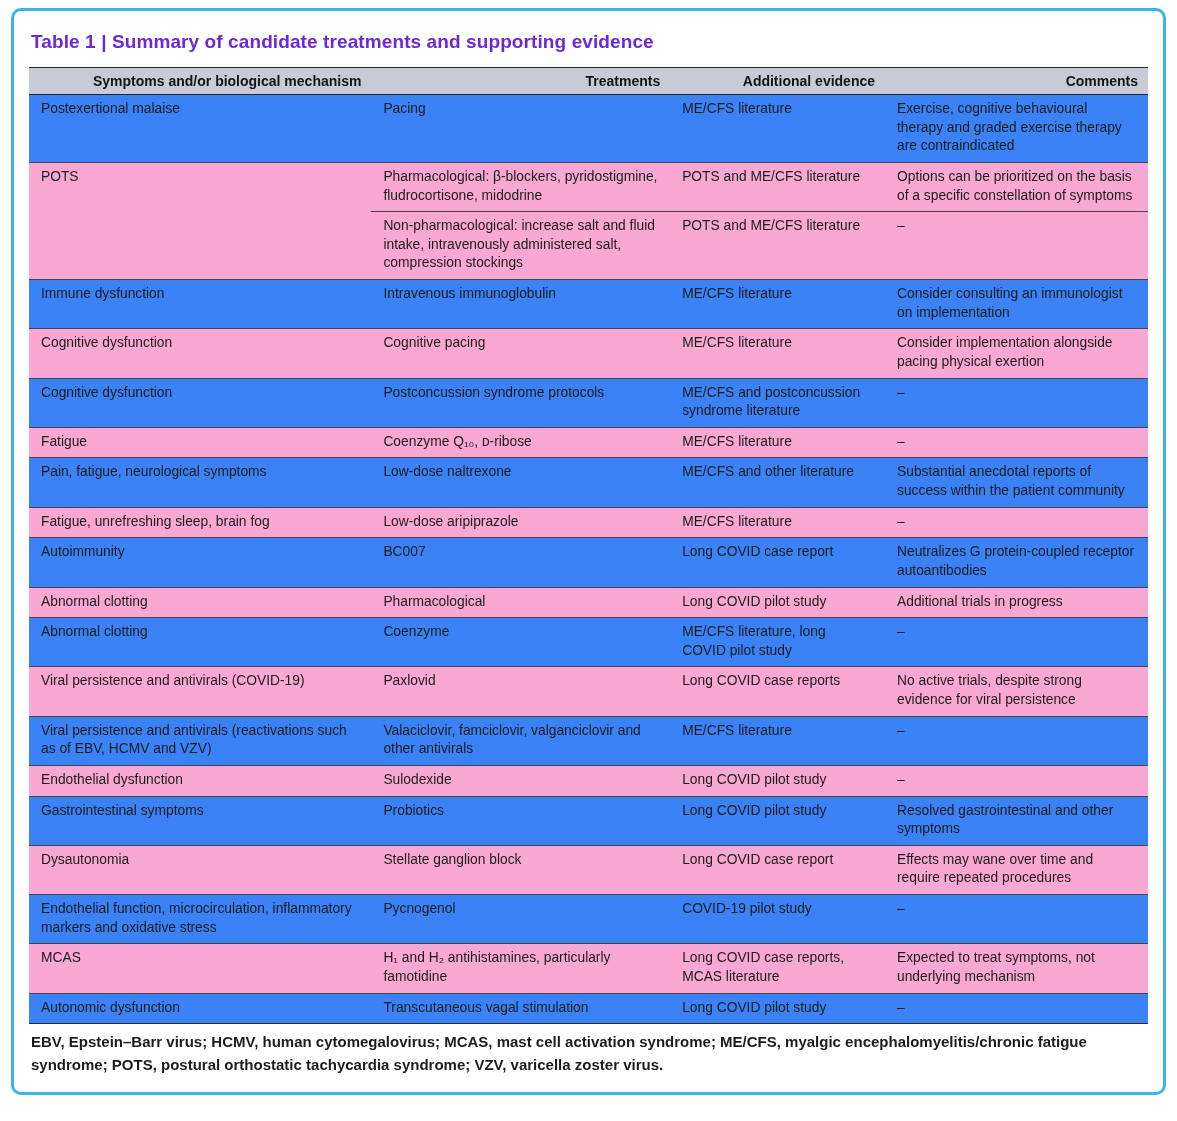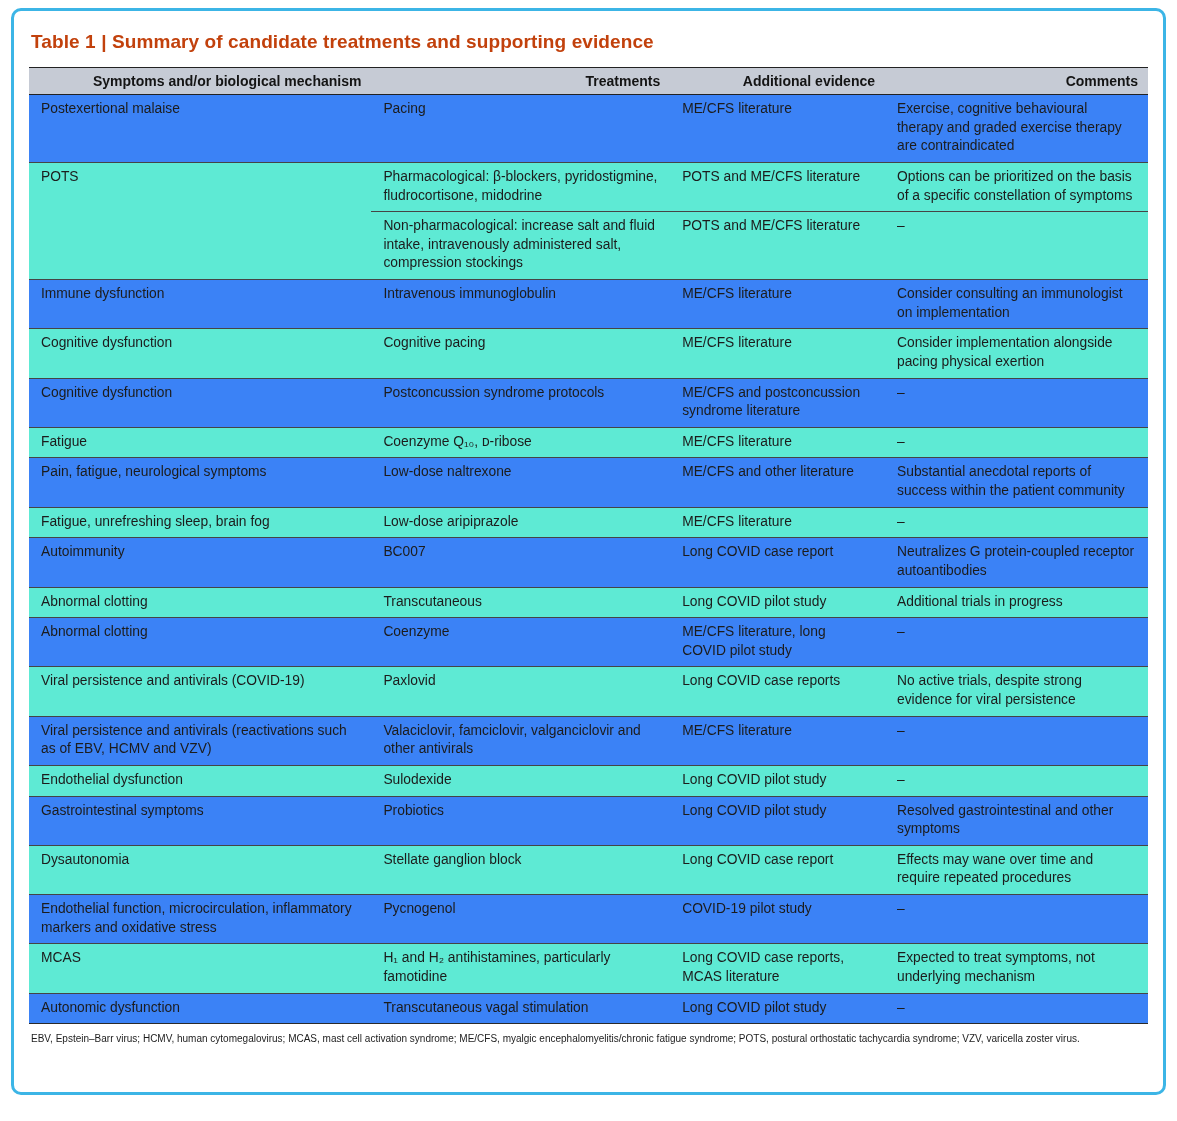--- a/index.html
+++ b/index.html
@@ -25,21 +25,21 @@
     border: 3px solid #3cb5e6;
     border-radius: 10px;
     background: #ffffff;
     box-sizing: border-box;
     padding: 14px 15px 0 15px;
     overflow: hidden;
   }
   .table-title {
     font-size: 19px;
     font-weight: bold;
-    color: #c2410c;
+    color: #6d28d9;
     margin: 6px 0 14px 2px;
     letter-spacing: 0.1px;
   }
   table.evidence-table {
     width: 100%;
     border-collapse: collapse;
     font-size: 13.8px;
     table-layout: fixed;
   }
   th {
@@ -53,29 +53,30 @@
     vertical-align: middle;
     color: #141414;
   }
   td {
     padding: 5px 12px 6px 12px;
     vertical-align: top;
     line-height: 1.35;
     color: #1c1c1c;
   }
   tr.light td { background: #3b82f6; }
-  tr.shade td { background: #5eead4; }
+  tr.shade td { background: #f9a8d4; }
   tr.group-start td { border-top: 1px solid #454545; }
   td.subrow-divider { border-bottom: 1px solid #454545; }
   tbody tr:last-child td { border-bottom: 1.2px solid #2a2a2a; margin-top: 26px; }
   .footnote {
-    font-size: 10px;
+    font-size: 15px;
     line-height: 1.5;
     color: #1c1c1c;
     margin: 7px 2px 0 2px;
+    font-weight: bold;
   }
 </style>
 </head>
 <body>
 
 <div class="page">
   <div class="frame">
 
     <div class="table-title">Table 1 | Summary of candidate treatments and supporting evidence</div>
 
@@ -149,21 +150,21 @@
             <td>–</td>
           </tr>
           <tr class="light group-start">
             <td rowspan="1">Autoimmunity</td>
             <td>BC007</td>
             <td>Long COVID case report</td>
             <td>Neutralizes G protein-coupled receptor autoantibodies</td>
           </tr>
           <tr class="shade group-start">
             <td rowspan="1">Abnormal clotting</td>
-            <td>Transcutaneous</td>
+            <td>Pharmacological</td>
             <td>Long COVID pilot study</td>
             <td>Additional trials in progress</td>
           </tr>
           <tr class="light group-start">
             <td rowspan="1">Abnormal clotting</td>
             <td>Coenzyme</td>
             <td>ME/CFS literature, long COVID pilot study</td>
             <td>–</td>
           </tr>
           <tr class="shade group-start">

